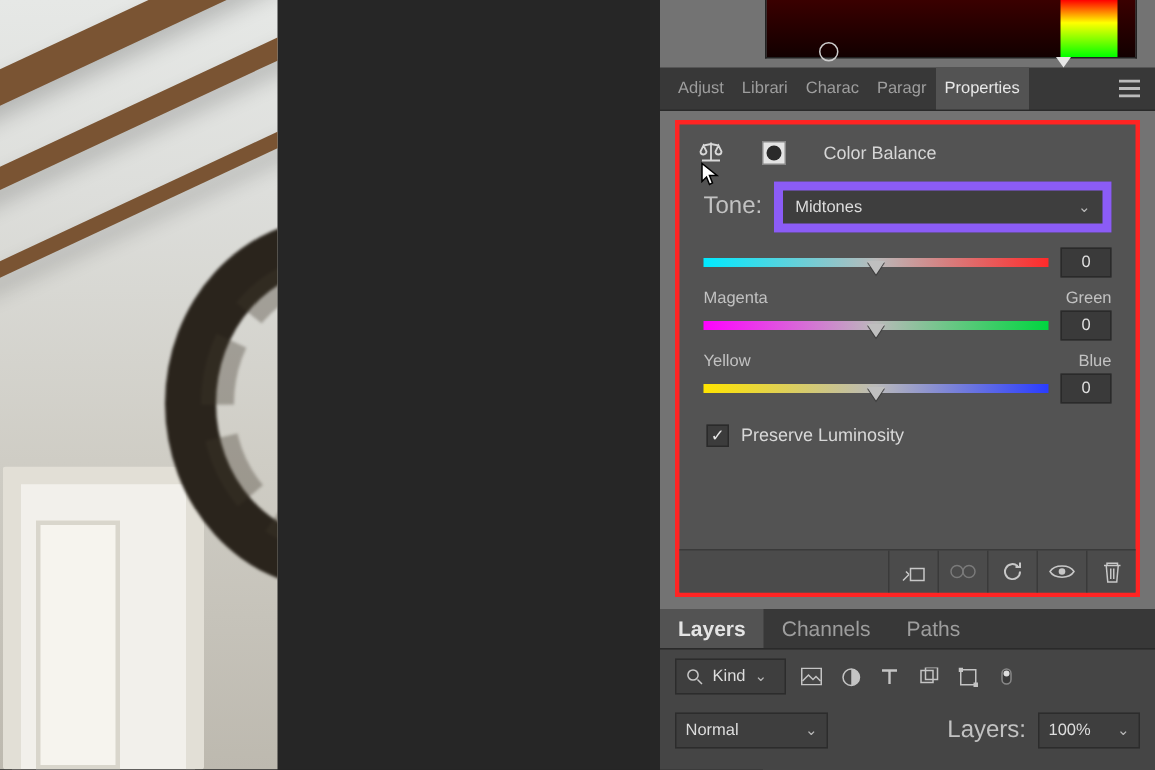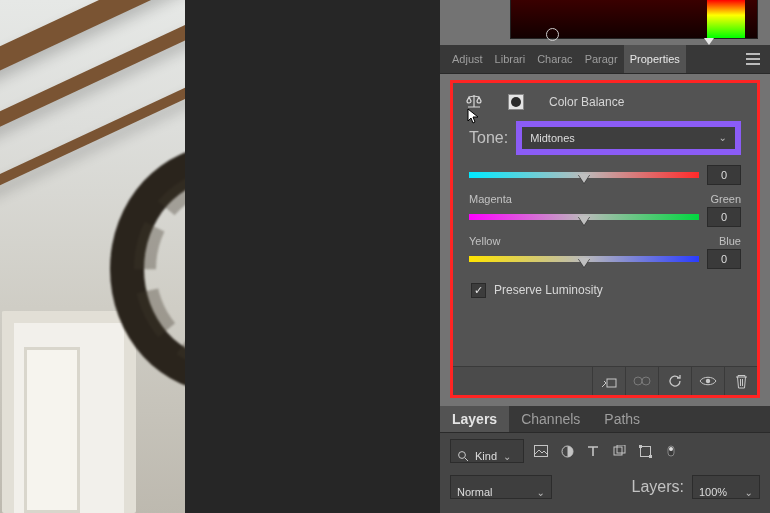--- a/index.html
+++ b/index.html
@@ -50,21 +50,21 @@
 .chkrow{display:flex;align-items:center;gap:8px;padding:14px 18px 0;font-size:12px;color:#d8d8d8}
 .chk{width:13px;height:13px;border:1px solid #2a2a2a;background:#3c3c3c;display:flex;align-items:center;justify-content:center;color:#e8e8e8;font-size:11px}
 .pfoot{margin-top:auto;display:flex;justify-content:flex-end;gap:0;border-top:1px solid #3a3a3a;background:#4b4b4b}
 .fbtn{width:32px;height:28px;display:flex;align-items:center;justify-content:center;color:#c8c8c8;border-left:1px solid #3a3a3a}
 
 .lpanel{background:#454545;margin-top:8px;padding-bottom:8px}
 .ltabs{display:flex;align-items:center;height:26px;background:#383838;border-bottom:1px solid #2a2a2a}
 .ltab{padding:0 12px;height:26px;line-height:26px;font-size:14px;color:#9e9e9e}
 .ltab.active{background:#535353;color:#e4e4e4;font-weight:600}
 .lrow{display:flex;align-items:center;gap:8px;padding:6px 10px}
-.dd{height:22px;background:#3e3e3e;border:1px solid #2c2c2c;color:#ddd;font-size:11px;display:flex;align-items:flex-end;padding:0 6px;gap:6px}
+.dd{height:22px;background:#3e3e3e;border:1px solid #2c2c2c;color:#ddd;font-size:11px;display:flex;align-items:center;padding:0 6px;gap:6px}
 .w54{width:54px}.w60{width:60px}
 .li{width:18px;height:16px;display:flex;align-items:center;justify-content:center;color:#c4c4c4}
 svg{display:block}
 </style>
 </head>
 <body>
 
 <div class="root">
 
   <div class="photo">

